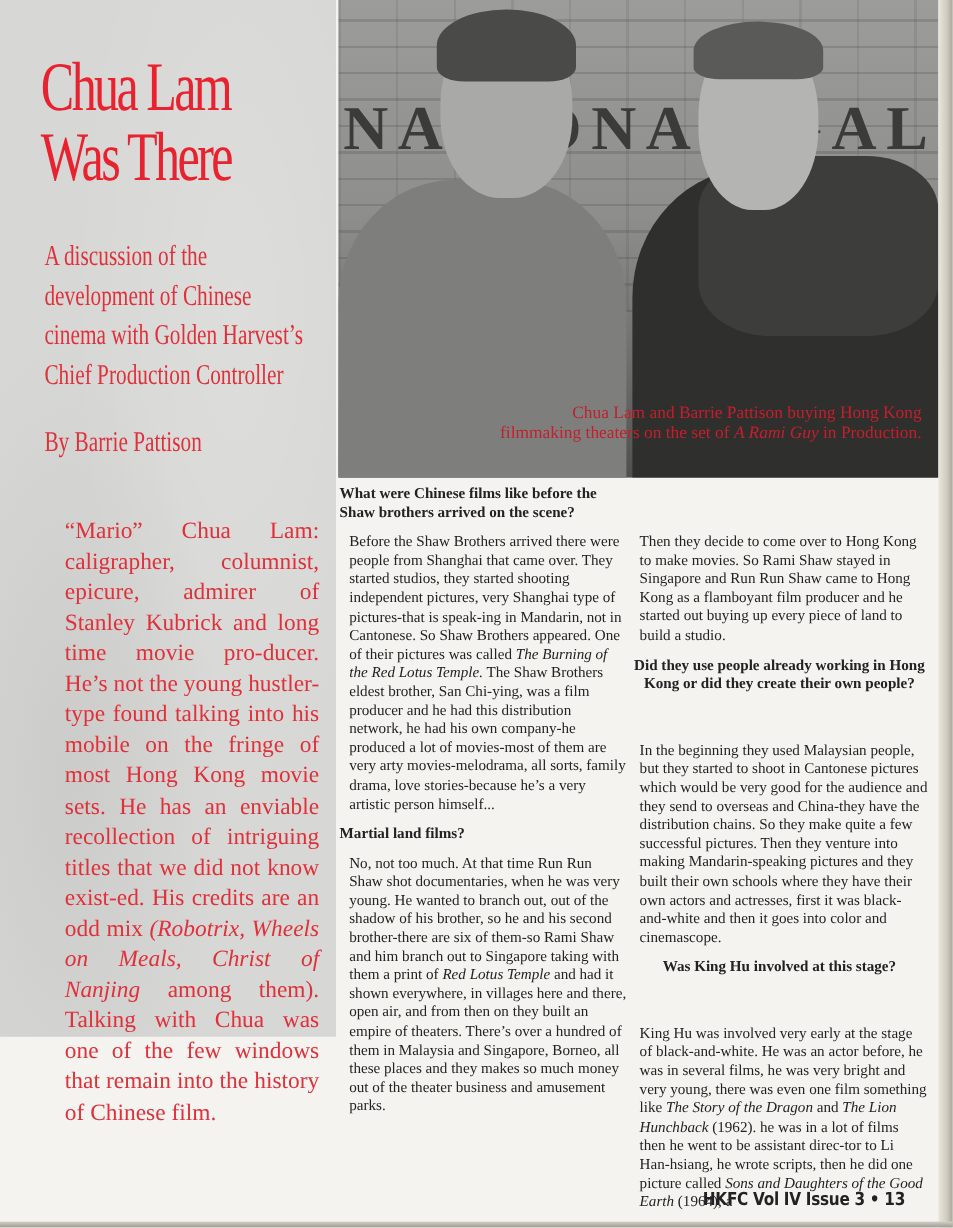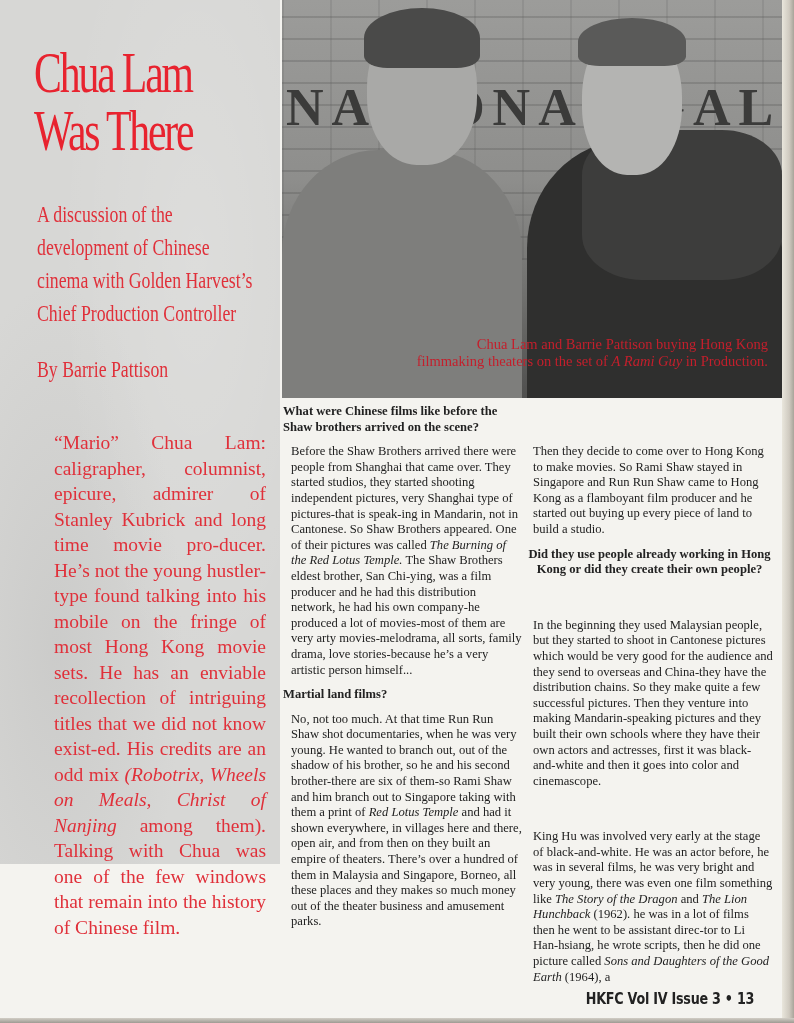--- a/index.html
+++ b/index.html
@@ -137,18 +137,19 @@
   <p class="q">What were Chinese films like before the Shaw brothers arrived on the scene?</p>
   <p class="a"><span>Before the Shaw Brothers arrived there were people from Shanghai that came over.  They started studios, they started shooting independent pictures, very Shanghai type of pictures-that is speak-ing in Mandarin, not in Cantonese.  So Shaw Brothers appeared.  One of their pictures was called </span><i>The Burning of the Red Lotus Temple.</i><span>  The Shaw Brothers eldest brother, San Chi-ying, was a film producer and he had this distribution network, he had his own company-he produced a lot of movies-most of them are very arty movies-melodrama, all sorts, family drama, love stories-because he’s a very artistic person himself...</span></p>
   <p class="q">Martial land films?</p>
   <p class="a"><span>No, not too much.  At that time Run Run Shaw shot documentaries, when he was very young.  He wanted to branch out, out of the shadow of his brother, so he and his second brother-there are six of them-so Rami Shaw and him branch out to Singapore taking with them a print of </span><i>Red Lotus Temple</i><span> and had it shown everywhere, in villages here and there, open air, and from then on they built an empire of theaters.  There’s over a hundred of them in Malaysia and Singapore, Borneo, all these places and they makes so much money out of the theater business and amusement parks.</span></p>
 </div>
 
 <div class="col col2">
   <p class="a">Then they decide to come over to Hong Kong to make movies.  So Rami Shaw stayed in Singapore and Run Run Shaw came to Hong Kong as a flamboyant film producer and he started out buying up every piece of land to build a studio.</p>
   <p class="q">Did they use people already working in Hong Kong or did they create their own people?</p>
   <p class="a">In the beginning they used Malaysian people, but they started to shoot in Cantonese pictures which would be very good for the audience and they send to overseas and China-they have the distribution chains.  So they make quite a few successful pictures.  Then they venture into making Mandarin-speaking pictures and they built their own schools where they have their own actors and actresses, first it was black-and-white and then it goes into color and cinemascope.</p>
+  <p class="q">Was King Hu involved at this stage?</p>
   <p class="a"><span>King Hu was involved very early at the stage of black-and-white.  He was an actor before, he was in several films, he was very bright and very young, there was even one film something like </span><i>The Story of the Dragon</i><span> and </span><i>The Lion Hunchback</i><span> (1962).  he was in a lot of films then he went to be assistant direc-tor to Li Han-hsiang, he wrote scripts, then he did one picture called </span><i>Sons and Daughters of the Good Earth</i><span> (1964), a</span></p>
 </div>
 
 <div class="footer">HKFC Vol IV Issue 3 • 13</div>
 <div class="page-edge"></div>
 <div class="bottom-edge"></div>
 
 </body></html>

